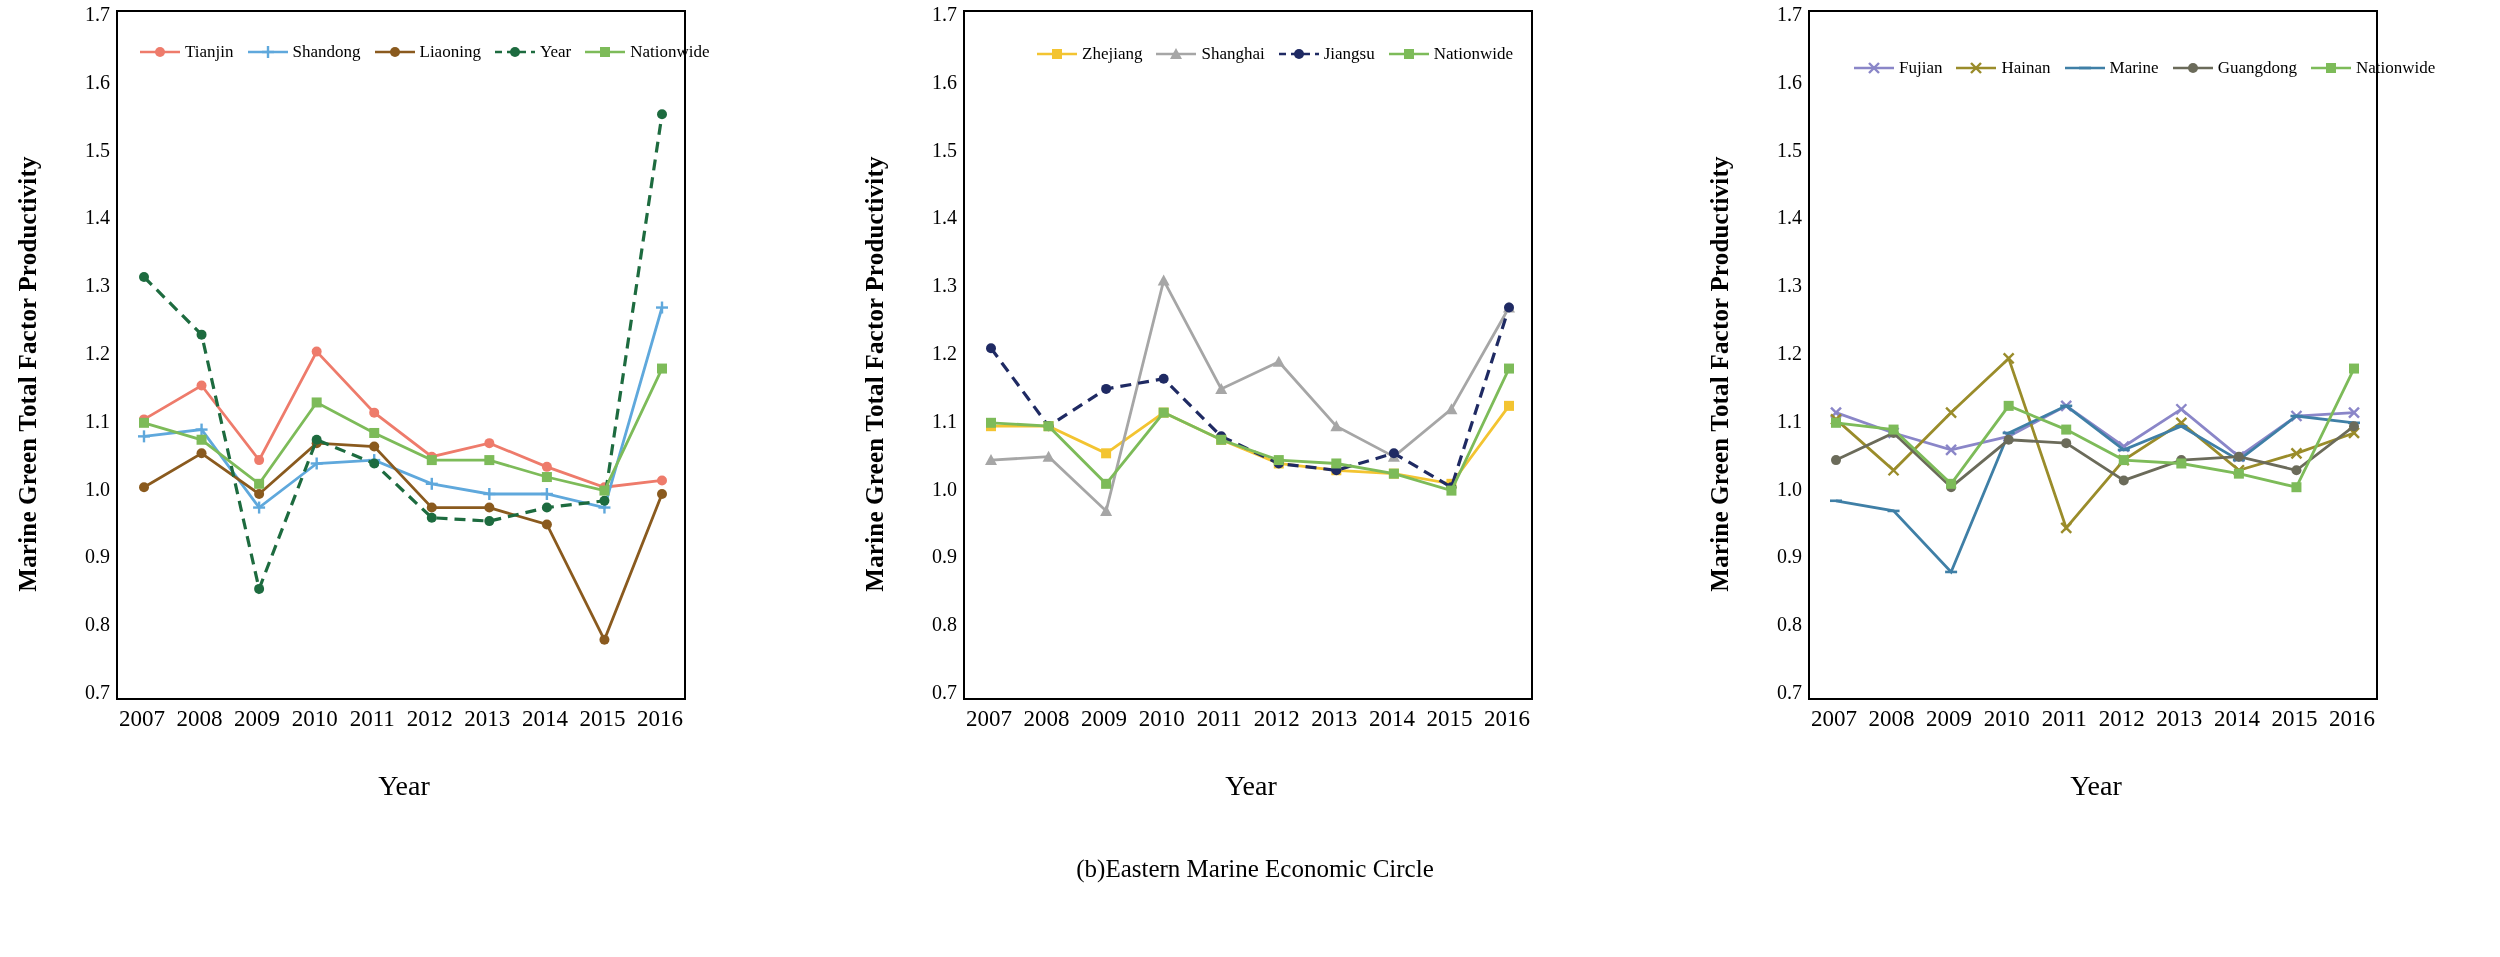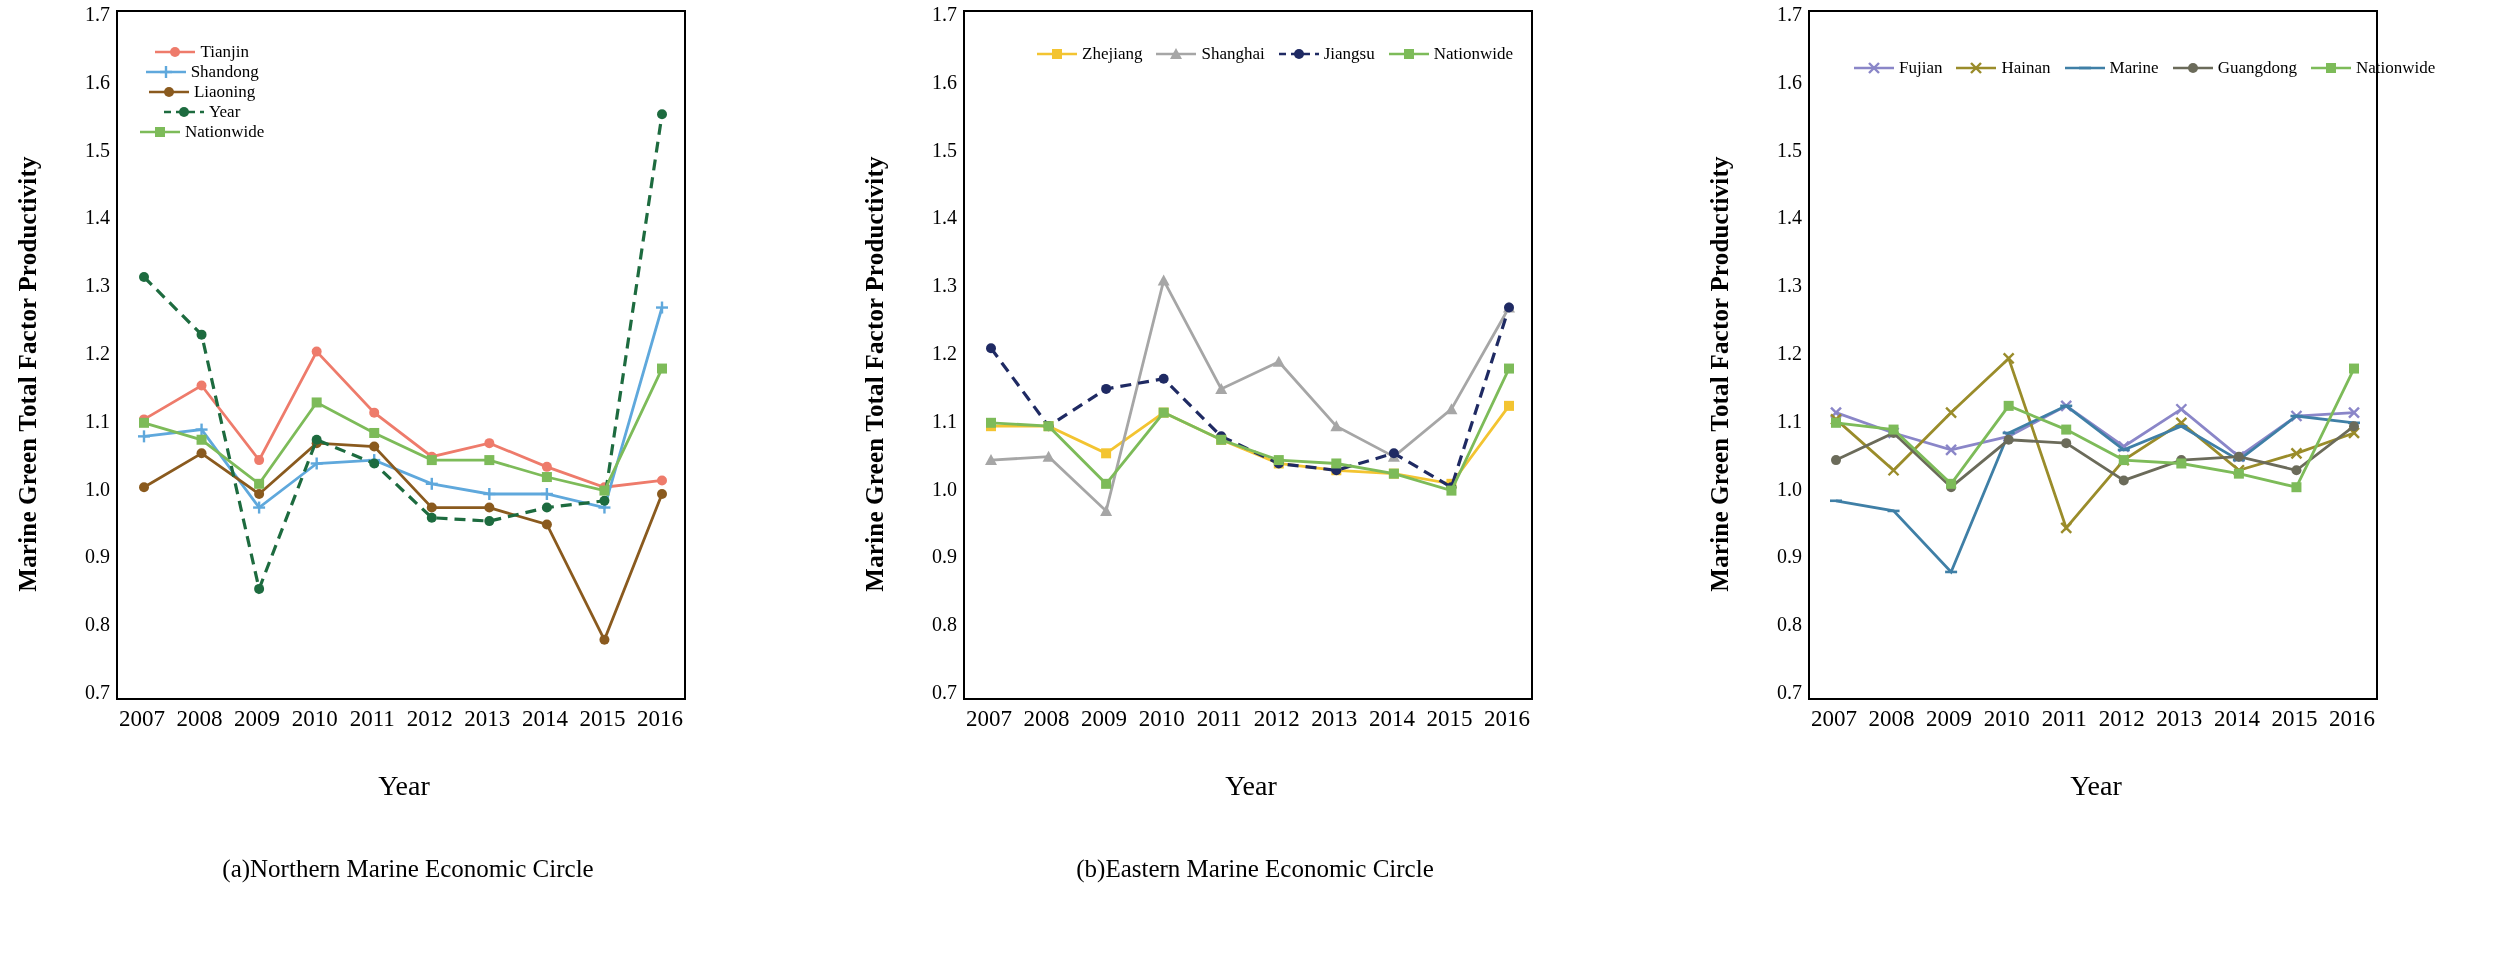--- a/index.html
+++ b/index.html
@@ -154,21 +154,21 @@
           <div style="top: 211.4px;">1.4</div>
           <div style="top: 279.2px;">1.3</div>
           <div style="top: 347px;">1.2</div>
           <div style="top: 414.8px;">1.1</div>
           <div style="top: 482.6px;">1.0</div>
           <div style="top: 550.4px;">0.9</div>
           <div style="top: 618.2px;">0.8</div>
           <div style="top: 686px;">0.7</div>
         </div>
       <div class="frame">
-        <div class="legend" id="legend-a" style="left:20px; top:30px;flex-direction:column;">
+        <div class="legend" id="legend-a" style="left:20px; top:30px;">
             <div class="legend-item">
               <span class="legend-sym">
                 <svg width="44" height="16">
                   <line x1="2" y1="8" x2="42" y2="8" stroke="#ee7b6b" stroke-width="2.4"></line>
                   <circle cx="22" cy="8" r="5" fill="#ee7b6b"></circle>
                 </svg>
               </span>
               <span class="lbl">Tianjin</span>
             </div>
             <div class="legend-item">
@@ -306,21 +306,20 @@
           <div style="left: 198.667px; top: 0px;">2010</div>
           <div style="left: 256.222px; top: 0px;">2011</div>
           <div style="left: 313.778px; top: 0px;">2012</div>
           <div style="left: 371.333px; top: 0px;">2013</div>
           <div style="left: 428.889px; top: 0px;">2014</div>
           <div style="left: 486.444px; top: 0px;">2015</div>
           <div style="left: 544px; top: 0px;">2016</div>
         </div>
     </div>
     <div class="xlabel">Year</div>
-    <div class="caption">(a)Northern Marine Economic Circle</div>
   </div>
 
   <div class="panel" id="panel-b">
     <div class="ylabel">
       <span>Marine Green Total Factor Productivity</span>
     </div>
     <div class="plotwrap">
       <div class="ticks-y" id="yticks-b">
           <div style="top: 8px;">1.7</div>
           <div style="top: 75.8px;">1.6</div>

